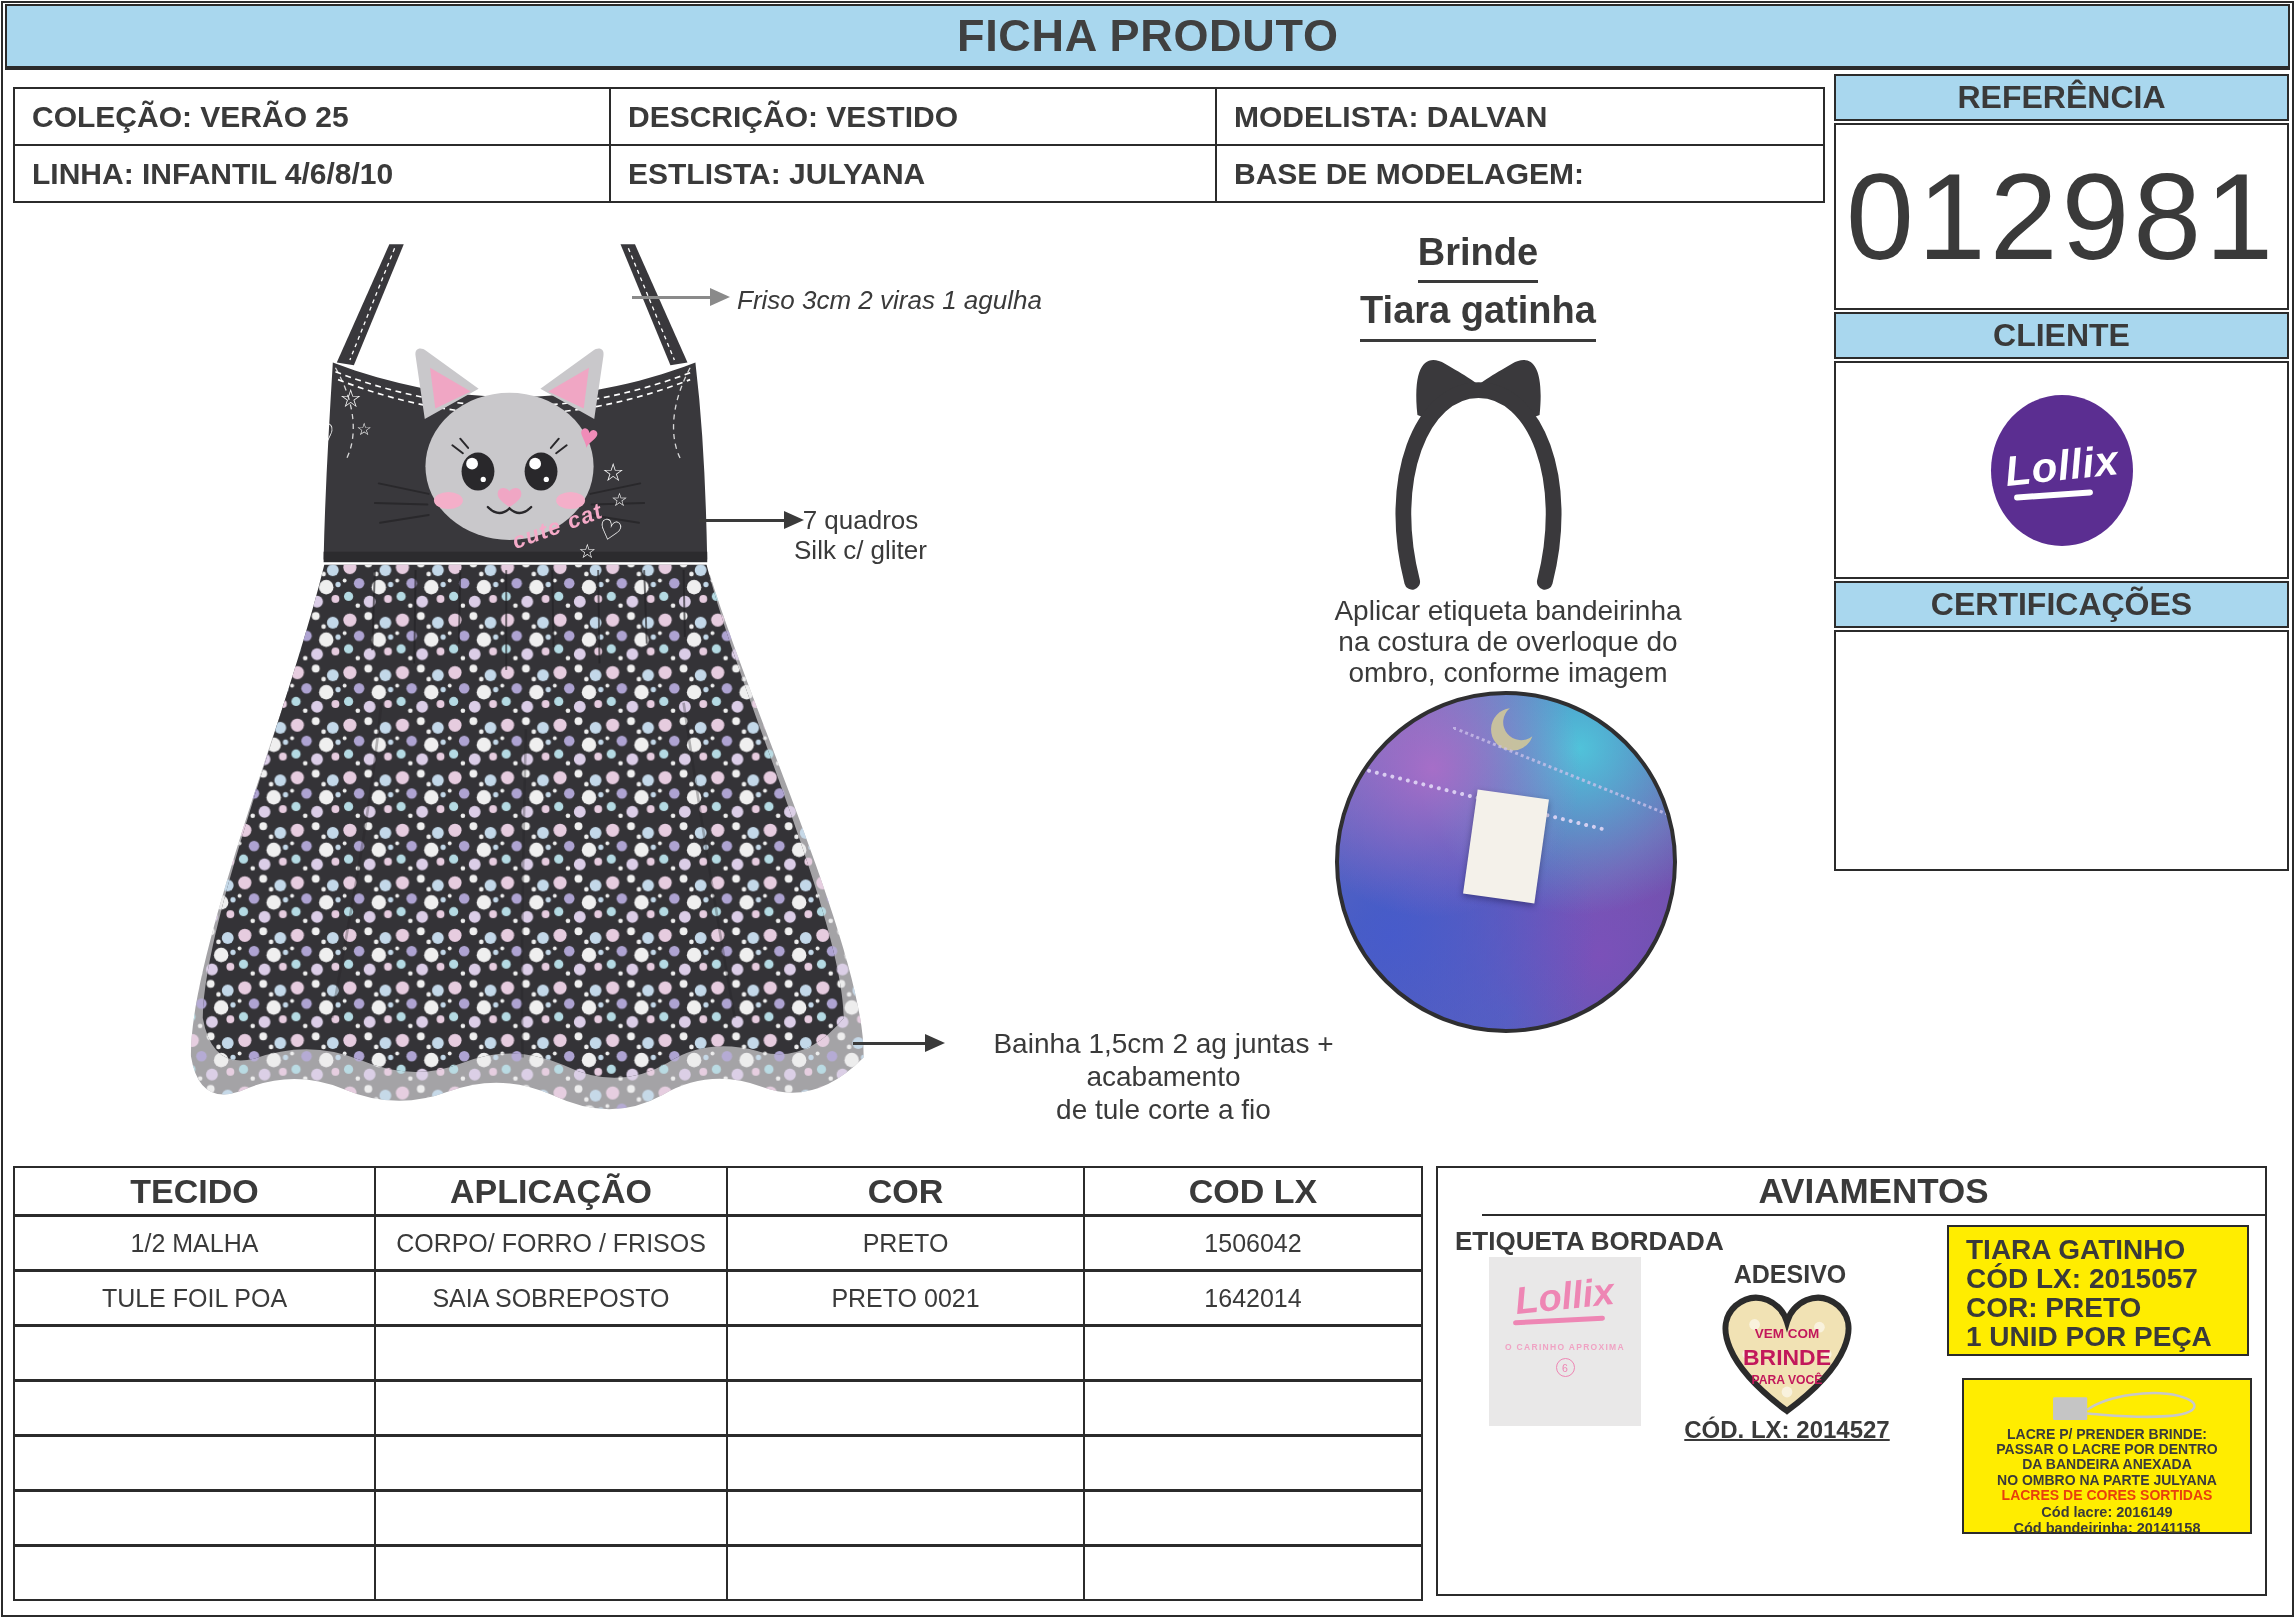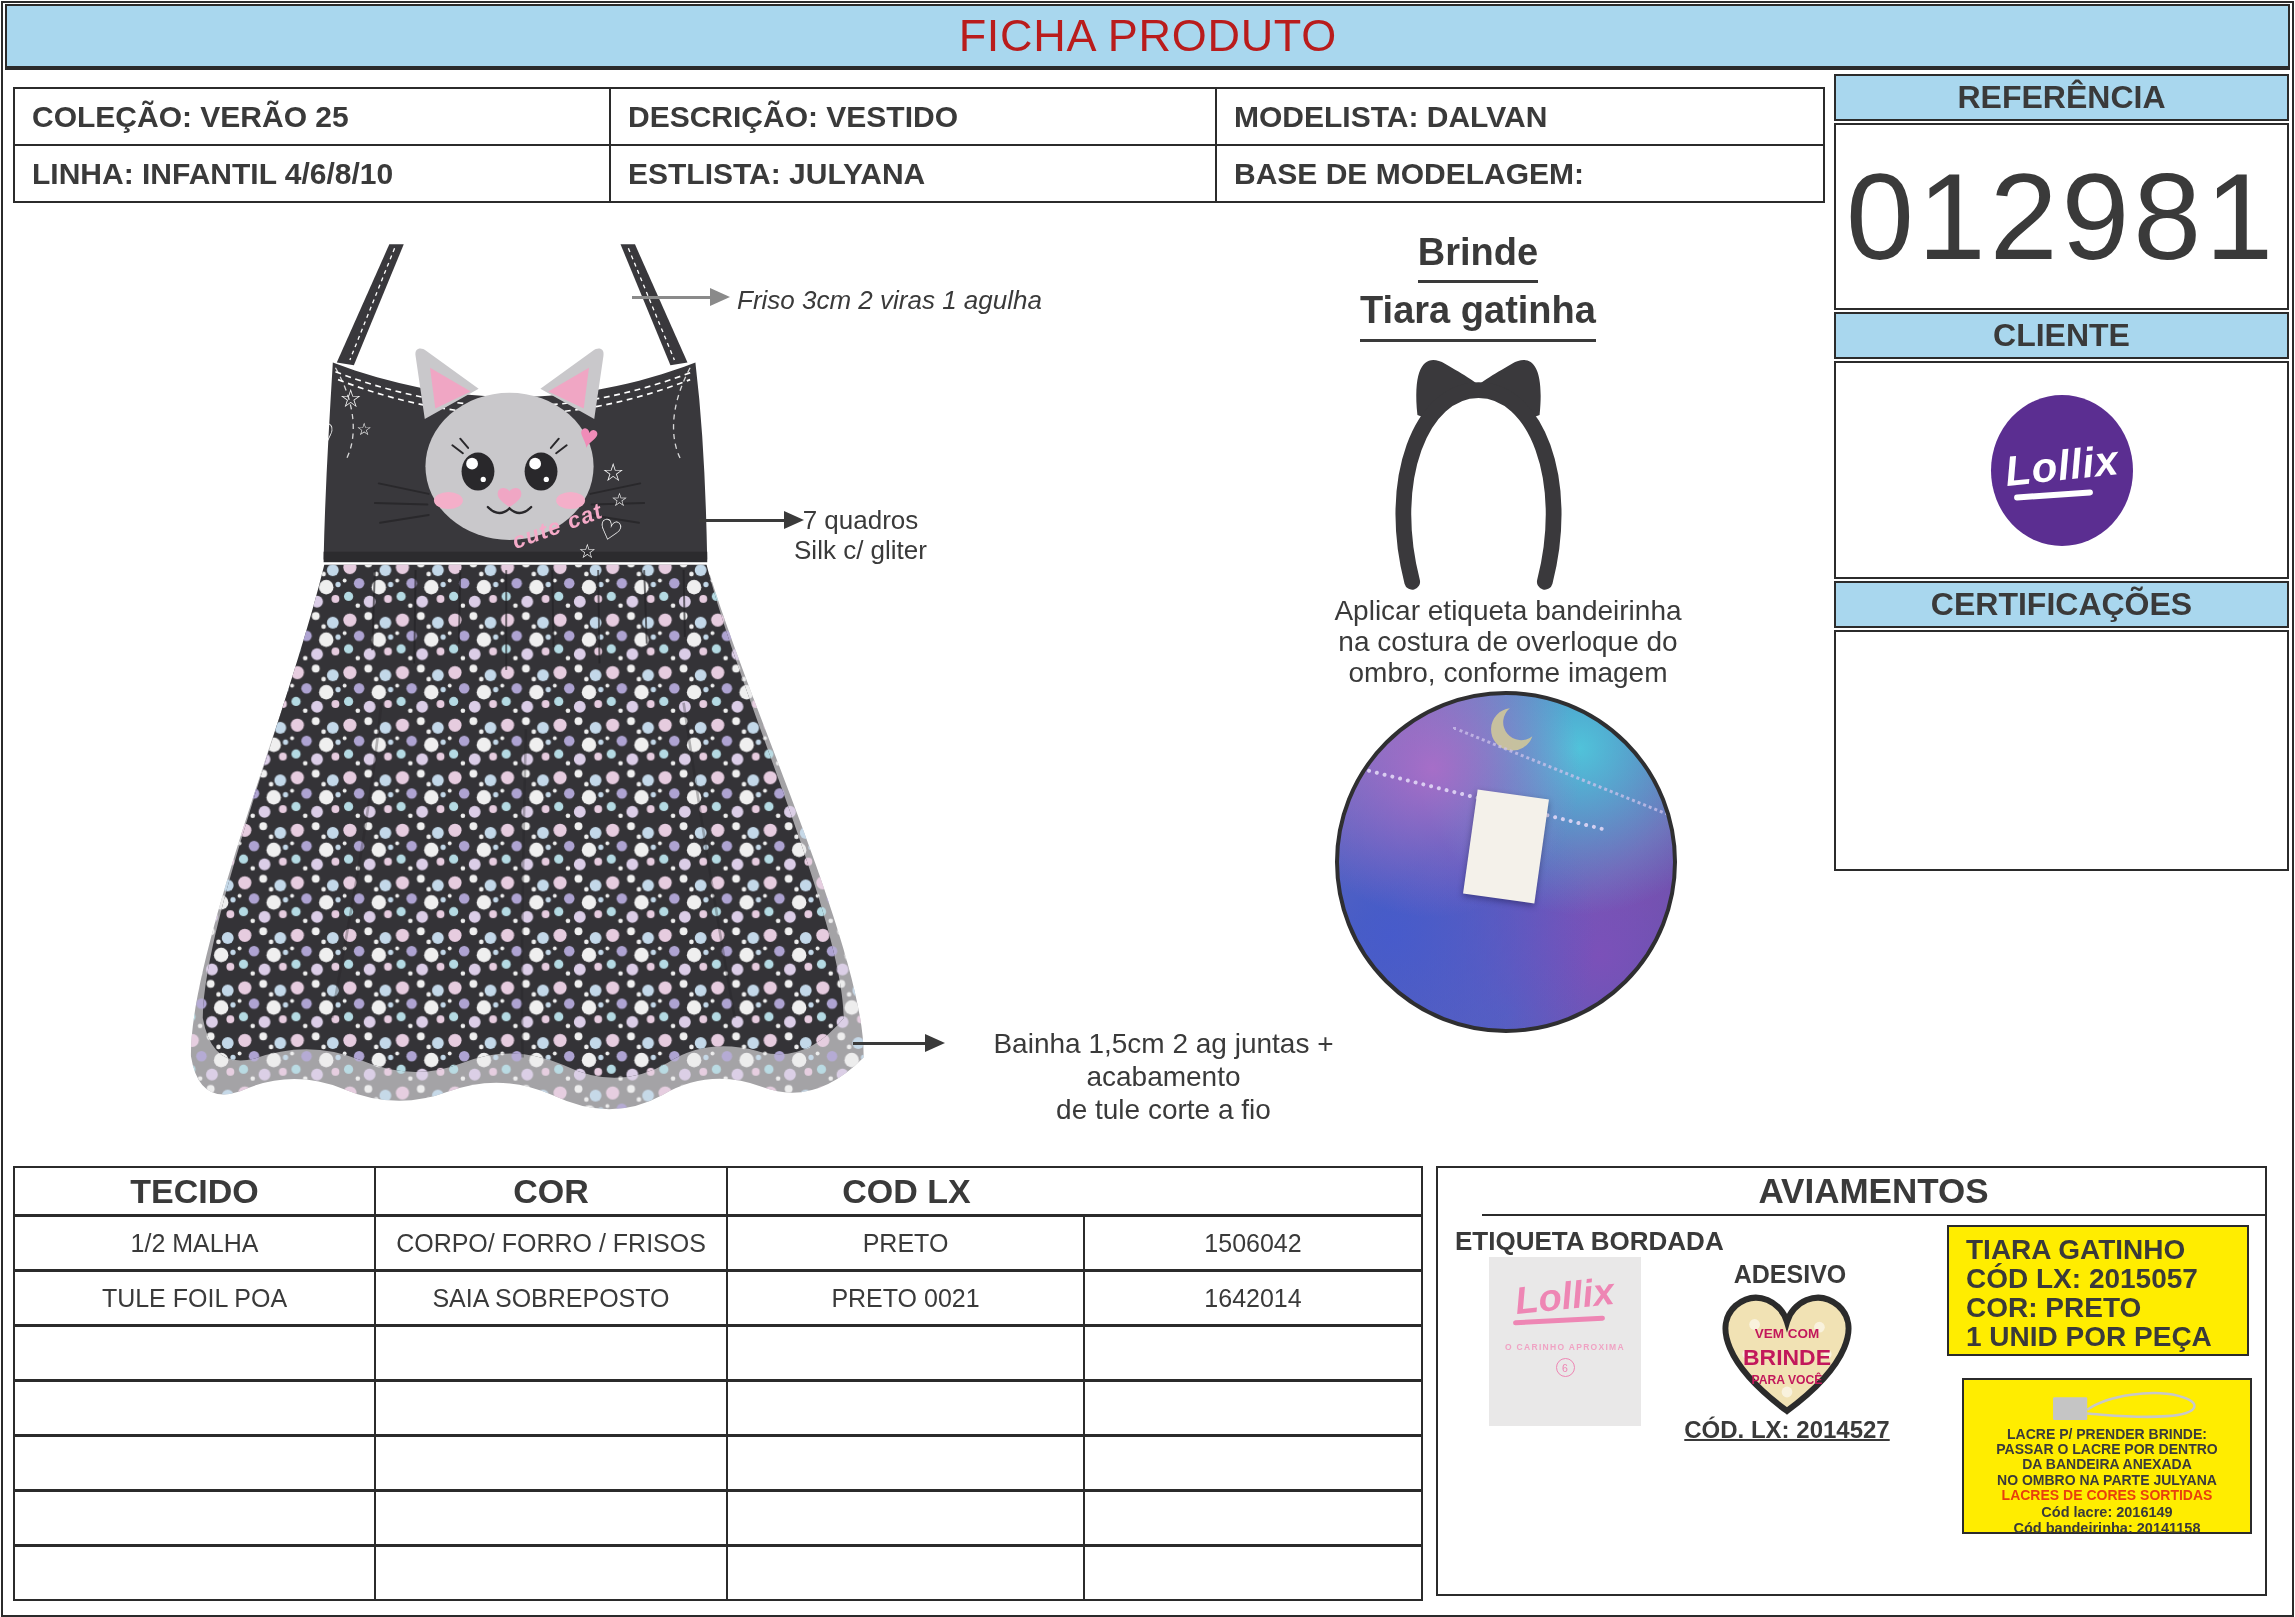--- a/index.html
+++ b/index.html
@@ -6,21 +6,21 @@
   .sheet{
     position:relative;width:2295px;height:1618px;background:#fff;
     font-family:"Liberation Sans",sans-serif;color:#3a3a3a;overflow:hidden;
   }
   .frame{position:absolute;inset:1.3px;border:2.6px solid #2b2b2b;pointer-events:none;}
   
   .title-bar{
     position:absolute;left:5.3px;top:4px;width:2285px;height:66px;
     background:#a9d7ee;border:2px solid #2b2b2b;border-bottom-width:4px;
     box-sizing:border-box;display:flex;align-items:center;justify-content:center;
-    font-size:45px;font-weight:normal;letter-spacing:0.7px;color:#b91c1c;
+    font-size:45px;font-weight:bold;letter-spacing:0.7px;color:#404040;
   }
   
   .info-table{position:absolute;left:13px;top:87px;border:2px solid #2b2b2b;}
   .info-row{display:grid;grid-template-columns:596px 606px 606px;}
   .info-row + .info-row{border-top:2px solid #2b2b2b;}
   .info-cell{
     height:55px;line-height:55px;padding-left:17px;font-size:30px;font-weight:bold;
     border-right:2px solid #2b2b2b;box-sizing:border-box;white-space:nowrap;overflow:hidden;
   }
   .info-cell:last-child{border-right:none;}
@@ -304,20 +304,21 @@
       <path d="M42,2 A32,32 0 1,0 76,44 A26,26 0 1,1 42,2 Z" fill="#cfc79a" opacity="0.9"></path>
     </svg>
     <div class="tulle-seam2"></div>
     <div class="tulle-seam"></div>
     <div class="tulle-label"></div>
   </div>
 
   <div class="mat-table">
     <div class="mat-row header">
       <div class="mat-cell">TECIDO</div>
+      <div class="mat-cell">APLICAÇÃO</div>
       <div class="mat-cell">COR</div>
       <div class="mat-cell">COD LX</div>
     </div>
     <div class="mat-row">
       <div class="mat-cell">1/2 MALHA</div>
       <div class="mat-cell">CORPO/ FORRO / FRISOS</div>
       <div class="mat-cell">PRETO</div>
       <div class="mat-cell">1506042</div>
     </div>
     <div class="mat-row">

